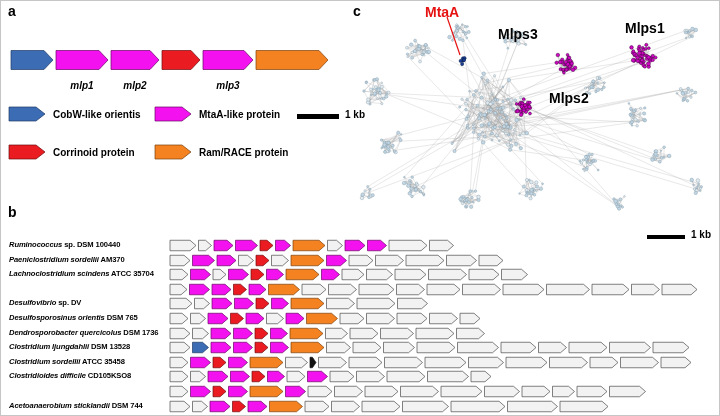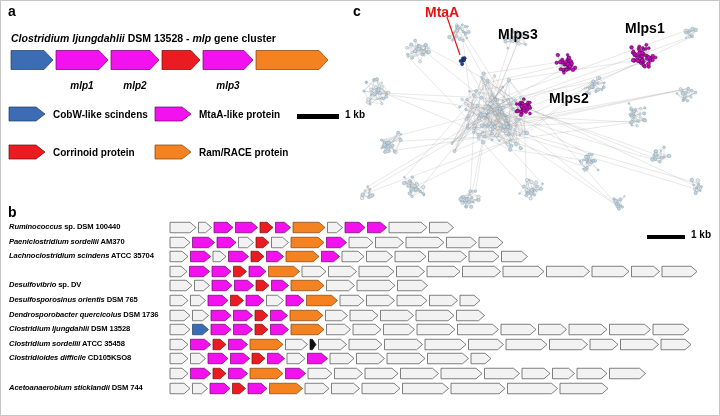--- a/index.html
+++ b/index.html
@@ -7,54 +7,53 @@
   .fig{position:relative;width:720px;height:416px;background:#ffffff;
        font-family:"Liberation Sans",sans-serif;color:#000;
        border:1px solid #c6c6c6;overflow:hidden}
   .plabel{position:absolute;font-weight:bold;font-size:14px;line-height:1}
   .title{position:absolute;left:10px;top:31px;font-size:10.5px;font-weight:bold;white-space:nowrap}
   .it{font-style:italic}
   .legsvg{position:absolute}
   .legend-label{position:absolute;font-size:10px;font-weight:bold;white-space:nowrap}
   .sbar{position:absolute;background:#000}
   .sbar-label{position:absolute;font-size:10px;font-weight:bold;white-space:nowrap}
-  #rows-b{position:absolute;left:0;top:218px;width:612px}
+  #rows-b{position:absolute;left:0;top:236px;width:612px}
   .brow{position:relative;height:14.6px}
   .bname{position:absolute;left:8px;top:3px;font-size:7.6px;font-weight:bold;white-space:nowrap;letter-spacing:-0.1px}
   .bgenes{position:absolute;left:168px;top:1px}
   #net-c{position:absolute;left:355px;top:2px}
   .netlabel{position:absolute;font-weight:bold;font-size:14px;white-space:nowrap}
 </style>
 </head>
 <body>
 
 <div class="fig">
 
   <div class="plabel" style="left:7px;top:3px">a</div>
   <div class="plabel" style="left:7px;top:204px">b</div>
   <div class="plabel" style="left:352px;top:3px">c</div>
 
-  <div class="title" id="title-a"><span class="it">Clostridium ljungdahlii</span><span> DSM 13528 - </span><span class="it">mlp</span><span> gene cluster</span></div>
 
   <svg id="cluster-a" style="position:absolute;left:6px;top:46px" width="345" height="46">
       <polygon points="4,3.5 37,3.5 46,13 37,22.5 4,22.5" fill="#3c6cb4" stroke="#1e3a64" stroke-width="0.7"></polygon>
       <polygon points="49,3.5 92,3.5 101,13 92,22.5 49,22.5" fill="#f312ef" stroke="#670563" stroke-width="0.7"></polygon>
       <text x="75" y="42" text-anchor="middle" font-size="10" font-style="italic" font-weight="bold" font-family="&quot;Liberation Sans&quot;, sans-serif">mlp1</text>
       <polygon points="104,3.5 143,3.5 152,13 143,22.5 104,22.5" fill="#f312ef" stroke="#670563" stroke-width="0.7"></polygon>
       <text x="128" y="42" text-anchor="middle" font-size="10" font-style="italic" font-weight="bold" font-family="&quot;Liberation Sans&quot;, sans-serif">mlp2</text>
       <polygon points="155,3.5 184,3.5 193,13 184,22.5 155,22.5" fill="#ea1c21" stroke="#6e0a0d" stroke-width="0.7"></polygon>
       <polygon points="196,3.5 237,3.5 246,13 237,22.5 196,22.5" fill="#f312ef" stroke="#670563" stroke-width="0.7"></polygon>
       <text x="221" y="42" text-anchor="middle" font-size="10" font-style="italic" font-weight="bold" font-family="&quot;Liberation Sans&quot;, sans-serif">mlp3</text>
       <polygon points="249,3.5 312,3.5 321,13 312,22.5 249,22.5" fill="#f58220" stroke="#7a400f" stroke-width="0.7"></polygon>
     </svg>
 
   <svg class="legsvg" id="leg-0" style="left:6px;top:104px" width="42" height="18">
       <polygon points="2,2 29,2 38,9 29,16 2,16" fill="#3c6cb4" stroke="#1e3a64" stroke-width="0.7"></polygon>
     </svg>
-  <div class="legend-label" style="left:52px;top:108px">CobW-like scindens</div>
+  <div class="legend-label" style="left:52px;top:108px">CobW-like orientis</div>
   <svg class="legsvg" id="leg-1" style="left:152px;top:104px" width="42" height="18">
       <polygon points="2,2 29,2 38,9 29,16 2,16" fill="#f312ef" stroke="#670563" stroke-width="0.7"></polygon>
     </svg>
   <div class="legend-label" style="left:198px;top:108px">MtaA-like protein</div>
   <svg class="legsvg" id="leg-2" style="left:6px;top:142px" width="42" height="18">
       <polygon points="2,2 29,2 38,9 29,16 2,16" fill="#ea1c21" stroke="#6e0a0d" stroke-width="0.7"></polygon>
     </svg>
   <div class="legend-label" style="left:52px;top:146px">Corrinoid protein</div>
   <svg class="legsvg" id="leg-3" style="left:152px;top:142px" width="42" height="18">
       <polygon points="2,2 29,2 38,9 29,16 2,16" fill="#f58220" stroke="#7a400f" stroke-width="0.7"></polygon>

